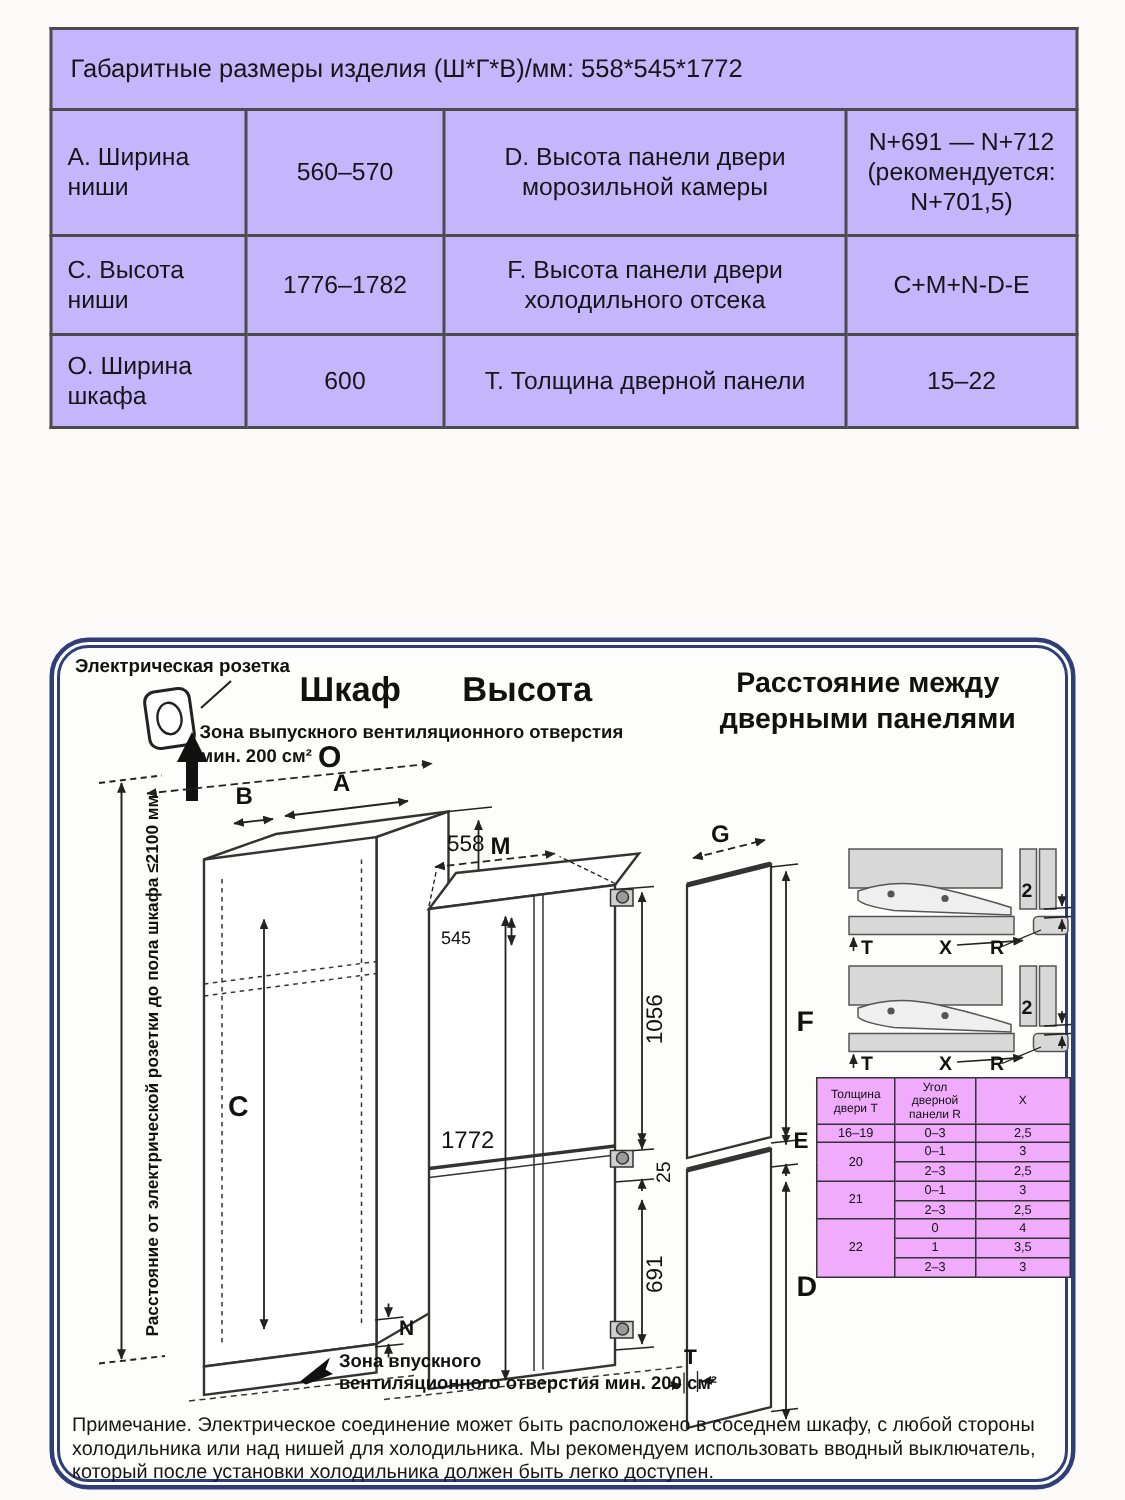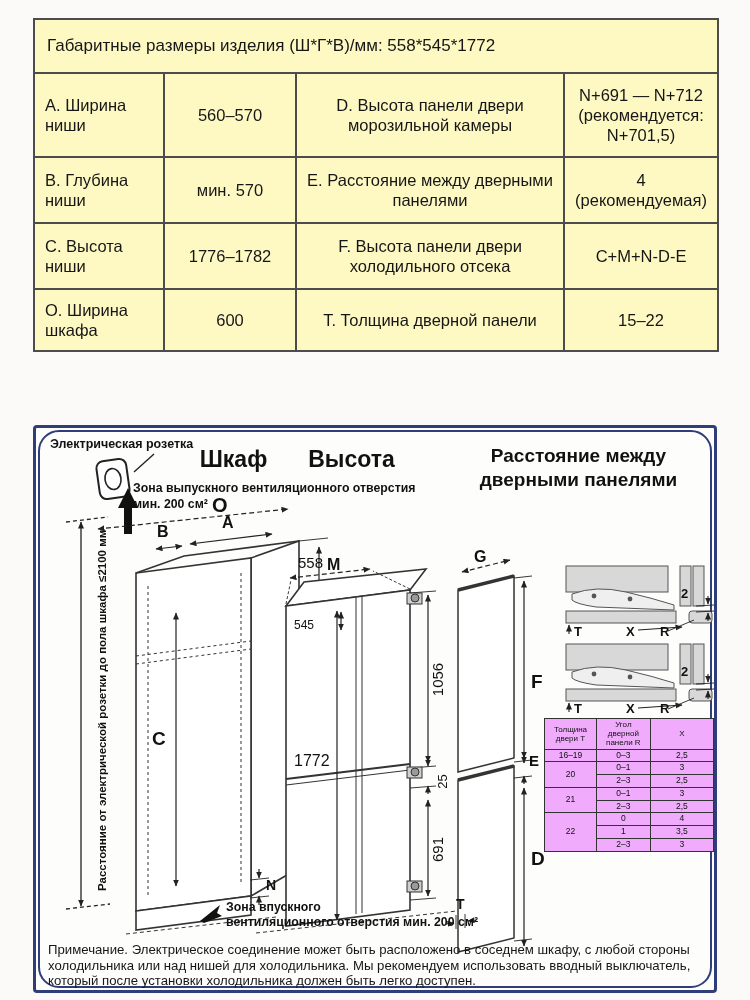--- a/index.html
+++ b/index.html
@@ -1,28 +1,28 @@
 <!DOCTYPE html>
 <html><head>
 <meta charset="utf-8">
 <style>
   html,body{margin:0;padding:0;background:#eceae6;}
   .page{position:relative;width:750px;height:1000px;background:#fbfaf8;
         font-family:"Liberation Sans",sans-serif;color:#131313;overflow:hidden;}
   
   table.spec{position:absolute;left:33px;top:18px;width:684px;border-collapse:collapse;table-layout:fixed;}
-  table.spec td{border:2px solid #4c4c4c;background:#fef9c3;font-size:16.5px;line-height:1.22;
+  table.spec td{border:2px solid #4c4c4c;background:#c4b5fd;font-size:16.5px;line-height:1.22;
                 color:#161616;padding:4px 8px;vertical-align:middle;}
   table.spec tr.title-row td{height:44px;font-size:17px;padding-left:12px;text-align:left;}
   table.spec td.p{text-align:left;padding-left:10px;}
   table.spec td.c{text-align:center;}
   tr.r1{height:84px;} tr.r2,tr.r3{height:66px;} tr.r4,tr.r5{height:62px;}
   
   .panel{position:absolute;left:33px;top:425px;width:678px;height:562px;
-         border:3px solid #2f3e78;border-radius:4px;background:#fdfdfc;}
+         border:3px solid #2f3e78;border-radius:26px;background:#fdfdfc;}
   .panel-inner{position:absolute;left:2px;top:2px;right:2px;bottom:2px;
          border:2px solid #2f3e78;border-radius:21px;}
   .lbl{position:absolute;white-space:nowrap;color:#111;}
   .b{font-weight:bold;}
   .rot{transform:rotate(-90deg);transform-origin:center;text-align:center;}
   .drawing{position:absolute;left:0;top:0;width:678px;height:562px;}
   
   table.angle{position:absolute;left:508px;top:290px;border-collapse:collapse;background:#f0abfc;}
   table.angle th,table.angle td{border:1.2px solid #333;font-size:8.5px;line-height:1.15;
         padding:1px 3px;text-align:center;color:#111;font-weight:normal;}
@@ -44,26 +44,20 @@
     <tbody>
         <tr class="title-row">
           <td colspan="4">Габаритные размеры изделия (Ш*Г*В)/мм: 558*545*1772</td>
         </tr>
     <tr class="r1">
       <td class="p">А. Ширина ниши</td>
       <td class="c">560–570</td>
       <td class="c">D. Высота панели двери морозильной камеры</td>
       <td class="c">N+691 — N+712 (рекомендуется: N+701,5)</td>
     </tr>
-    <tr class="r2">
-      <td class="p">В. Глубина ниши</td>
-      <td class="c">мин. 570</td>
-      <td class="c">Е. Расстояние между дверными панелями</td>
-      <td class="c">4 (рекомендуемая)</td>
-    </tr>
     <tr class="r3">
       <td class="p">С. Высота ниши</td>
       <td class="c">1776–1782</td>
       <td class="c">F. Высота панели двери холодильного отсека</td>
       <td class="c">C+M+N-D-E</td>
     </tr>
     <tr class="r5">
       <td class="p">О. Ширина шкафа</td>
       <td class="c">600</td>
       <td class="c">Т. Толщина дверной панели</td>

